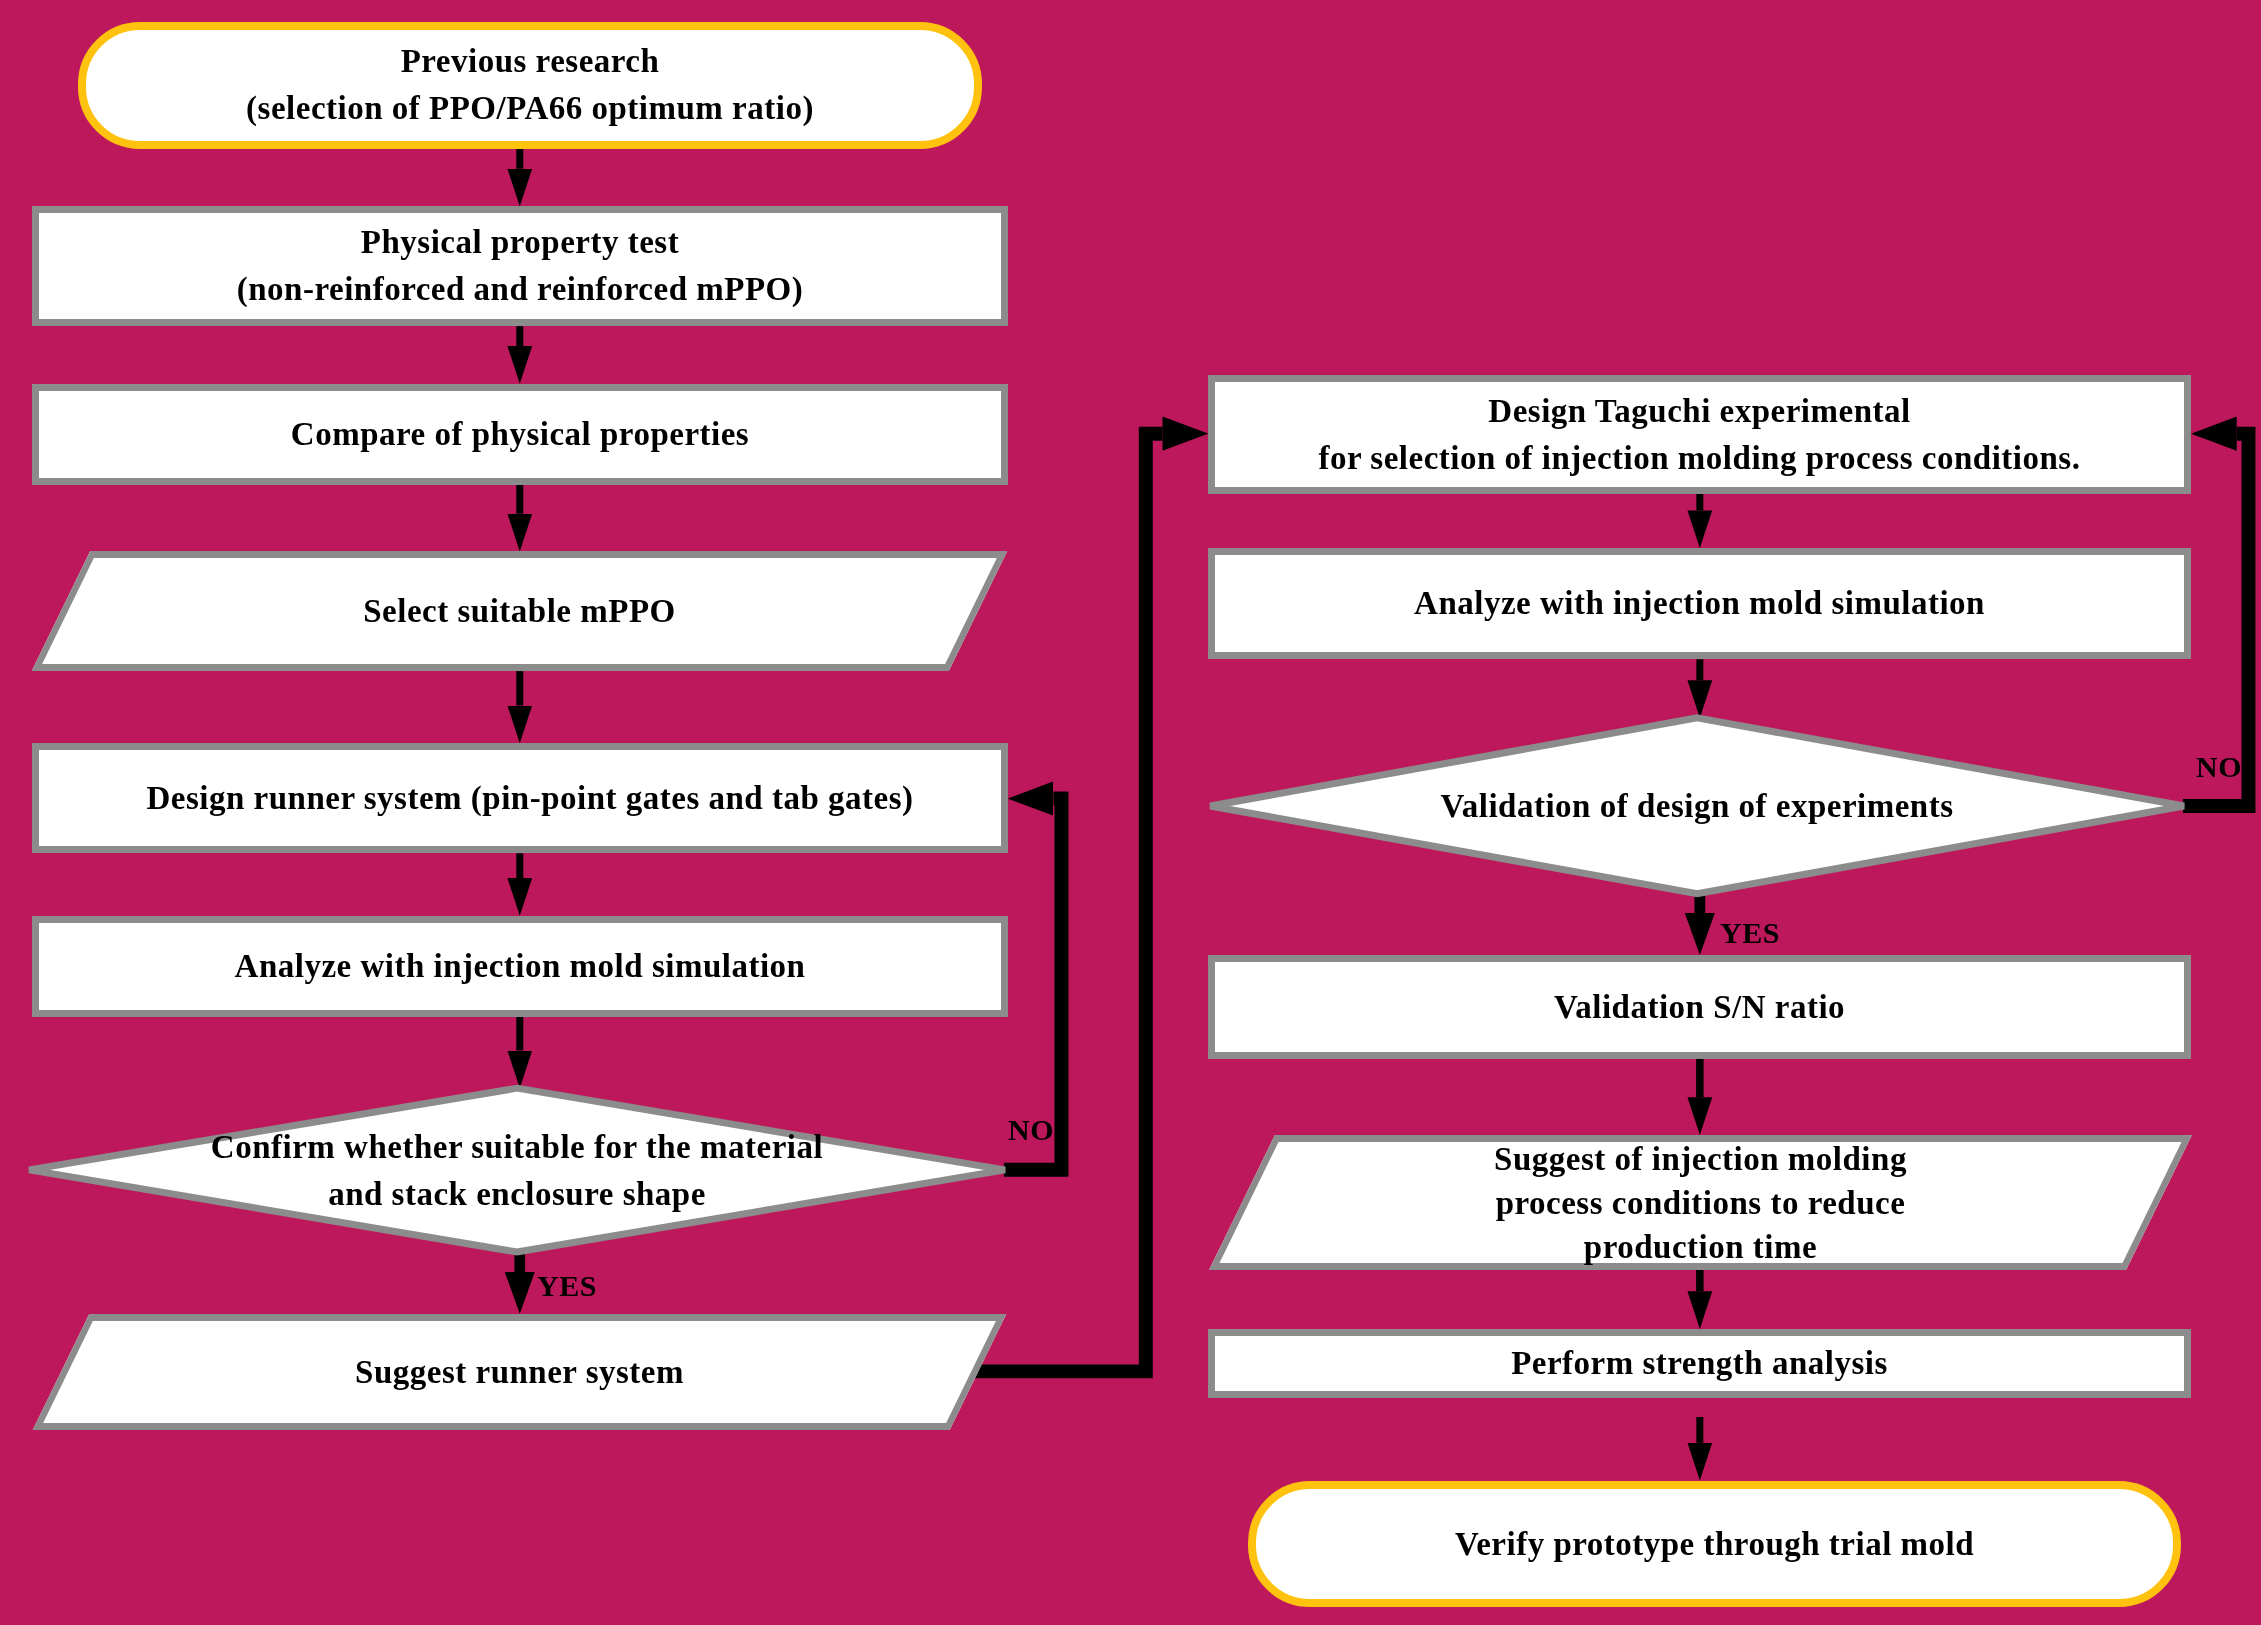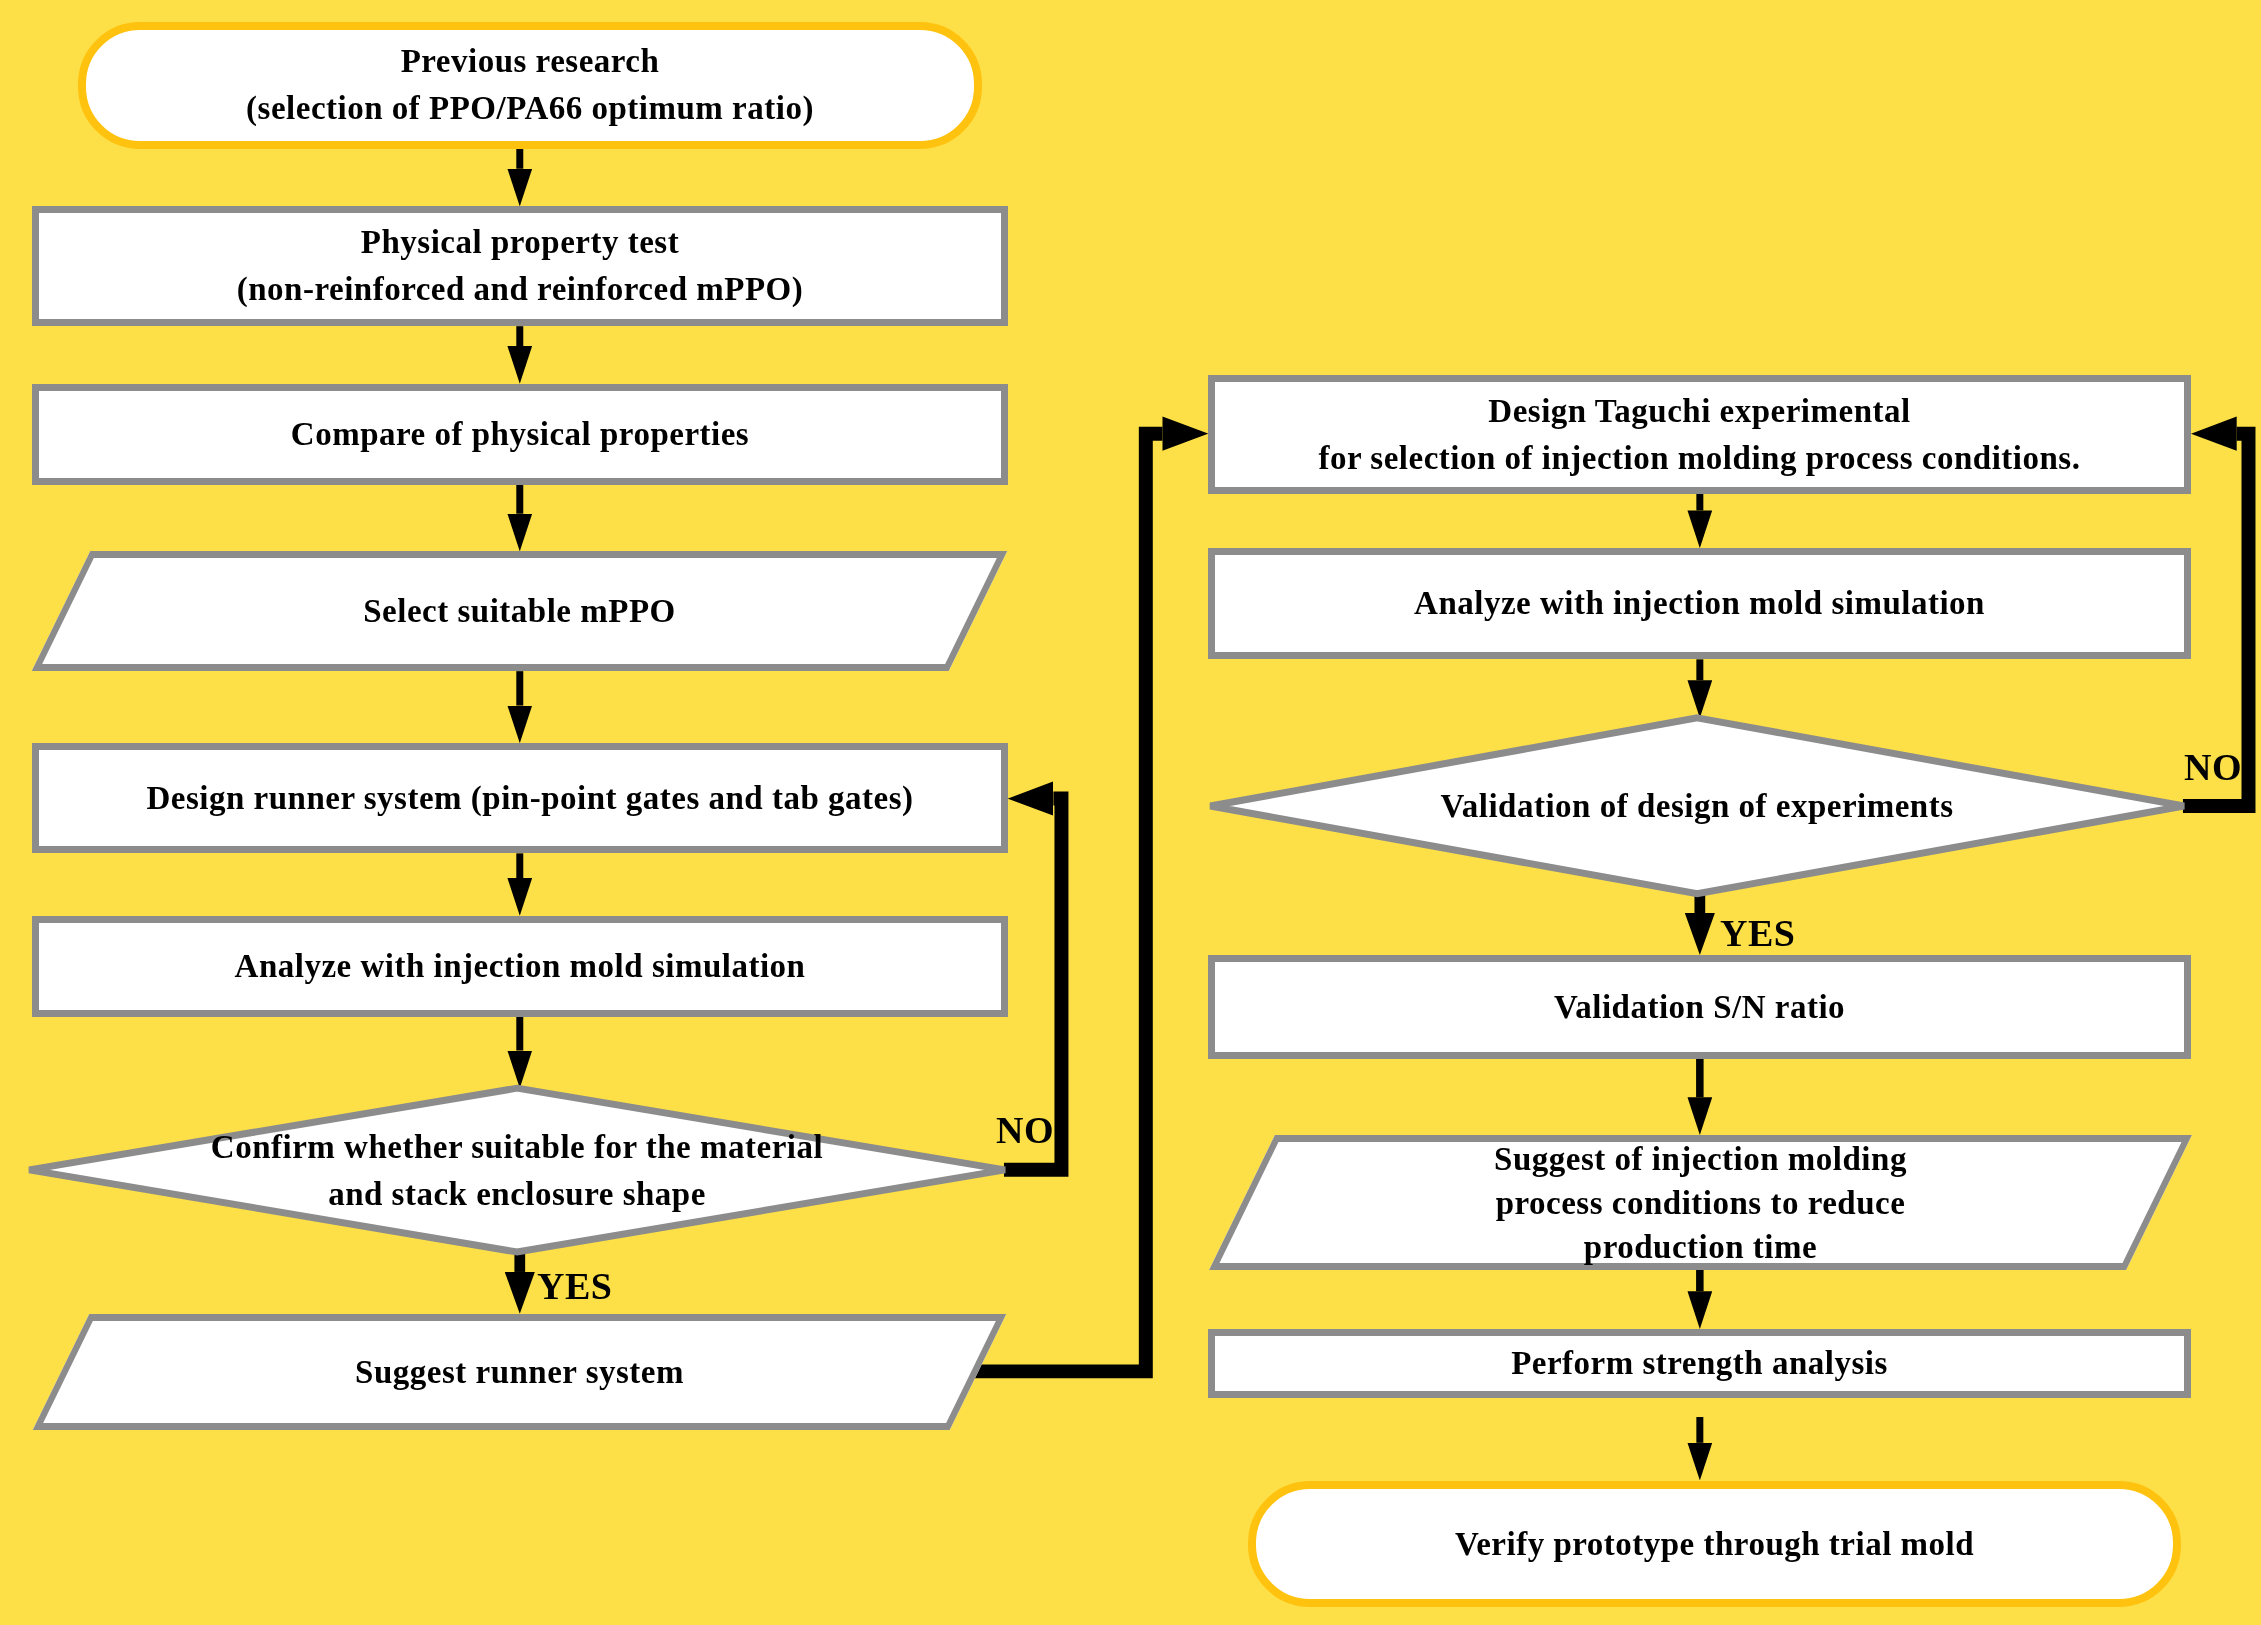--- a/index.html
+++ b/index.html
@@ -1,20 +1,20 @@
 <!DOCTYPE html>
 <html style="font-size:8.6px"><head>
 <meta charset="utf-8">
 <style>
   html, body { margin: 0; padding: 0; background: #ffffff; }
   #canvas {
     position: relative;
     width: 2261px;
     height: 1625px;
-    background: #fde047;
+    background: #be185d;
     font-family: "Liberation Serif", "DejaVu Serif", serif;
     font-weight: bold;
     color: #000000;
   }
   #wires { position: absolute; left: 0; top: 0; width: 2261px; height: 1625px; }
   .node {
     position: absolute;
     box-sizing: border-box;
     display: flex;
     flex-direction: column;
@@ -32,21 +32,21 @@
   .para .inner {
     transform: skewX(26deg);
     display: flex; flex-direction: column;
     align-items: center; justify-content: center;
     width: 100%; height: 100%;
   }
   .dtext { background: transparent; }
   .tline { display: block; white-space: nowrap; }
   .flow-label {
     position: absolute;
-    font-size: 38px;
+    font-size: 30px;
     line-height: 48px;
     letter-spacing: 0.5px;
     white-space: nowrap;
   }
 </style>
 </head>
 <body>
 
 <div id="canvas">
 

